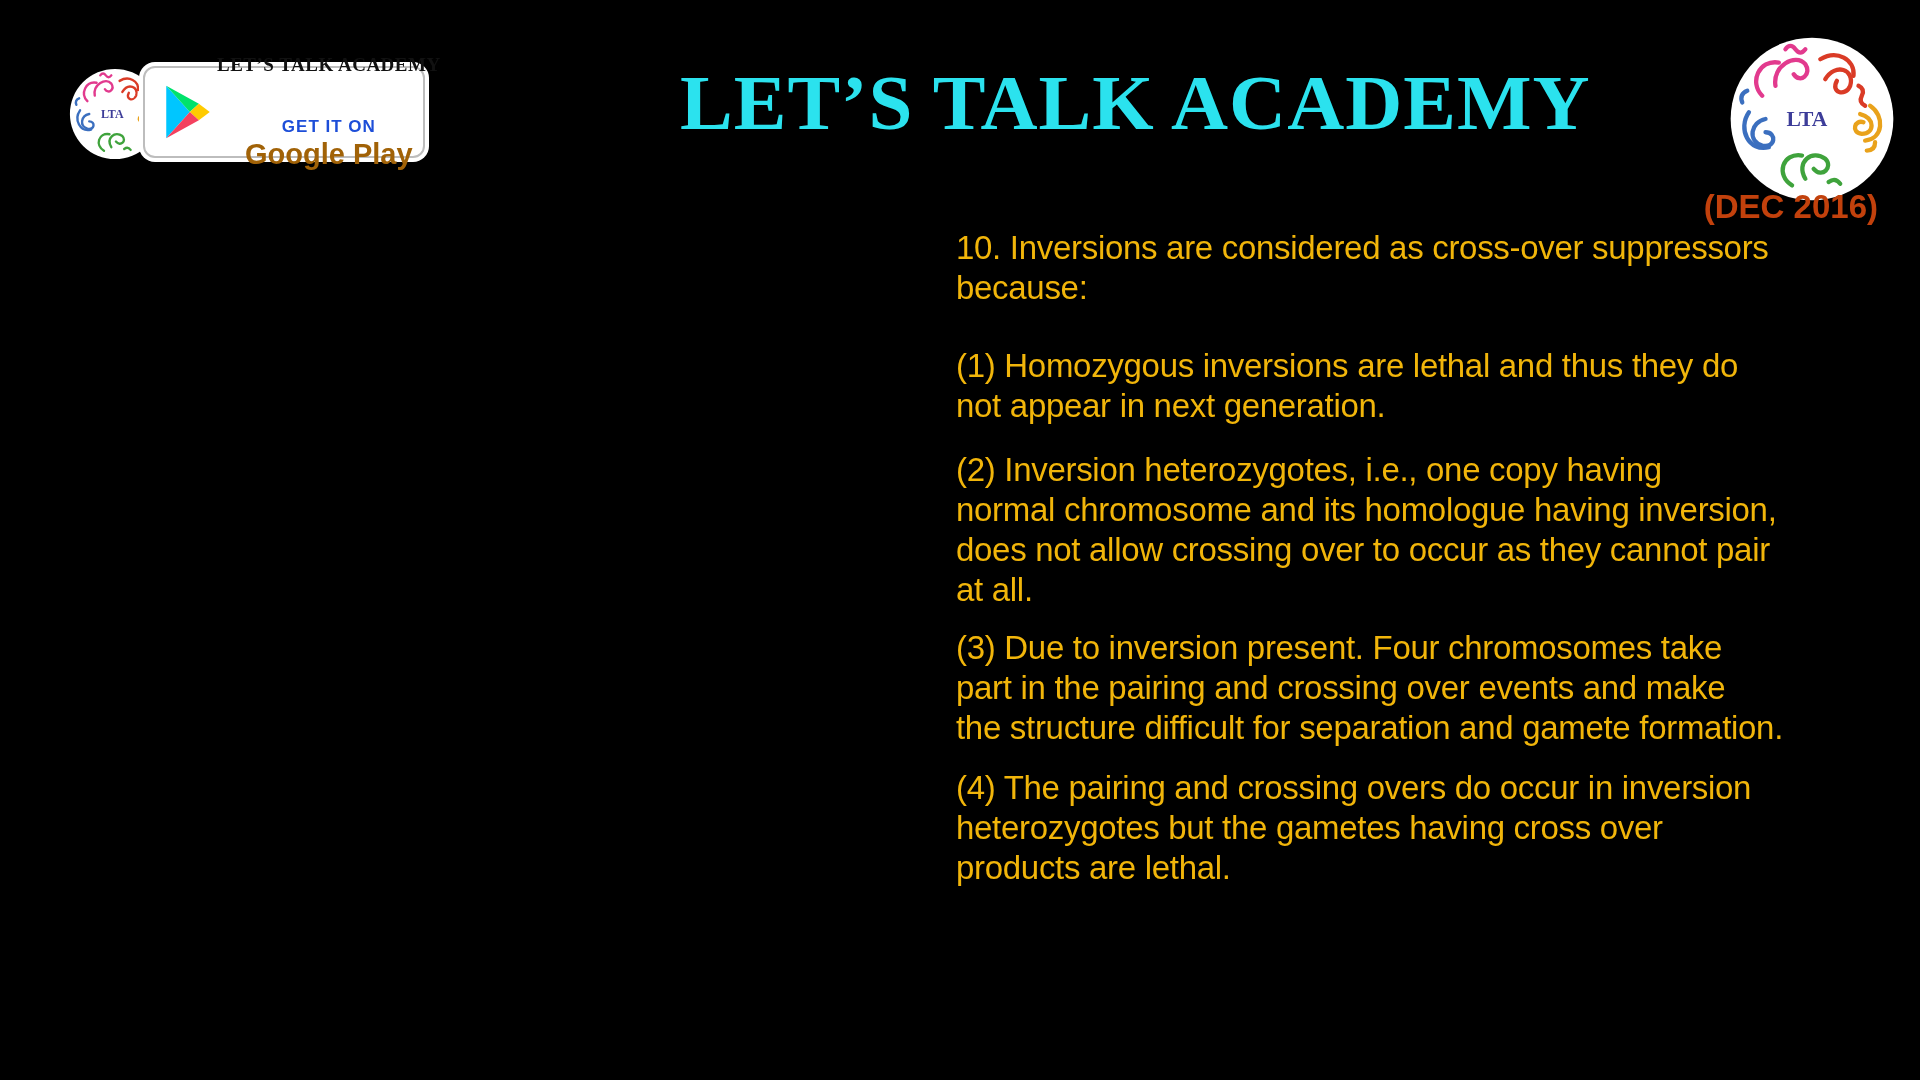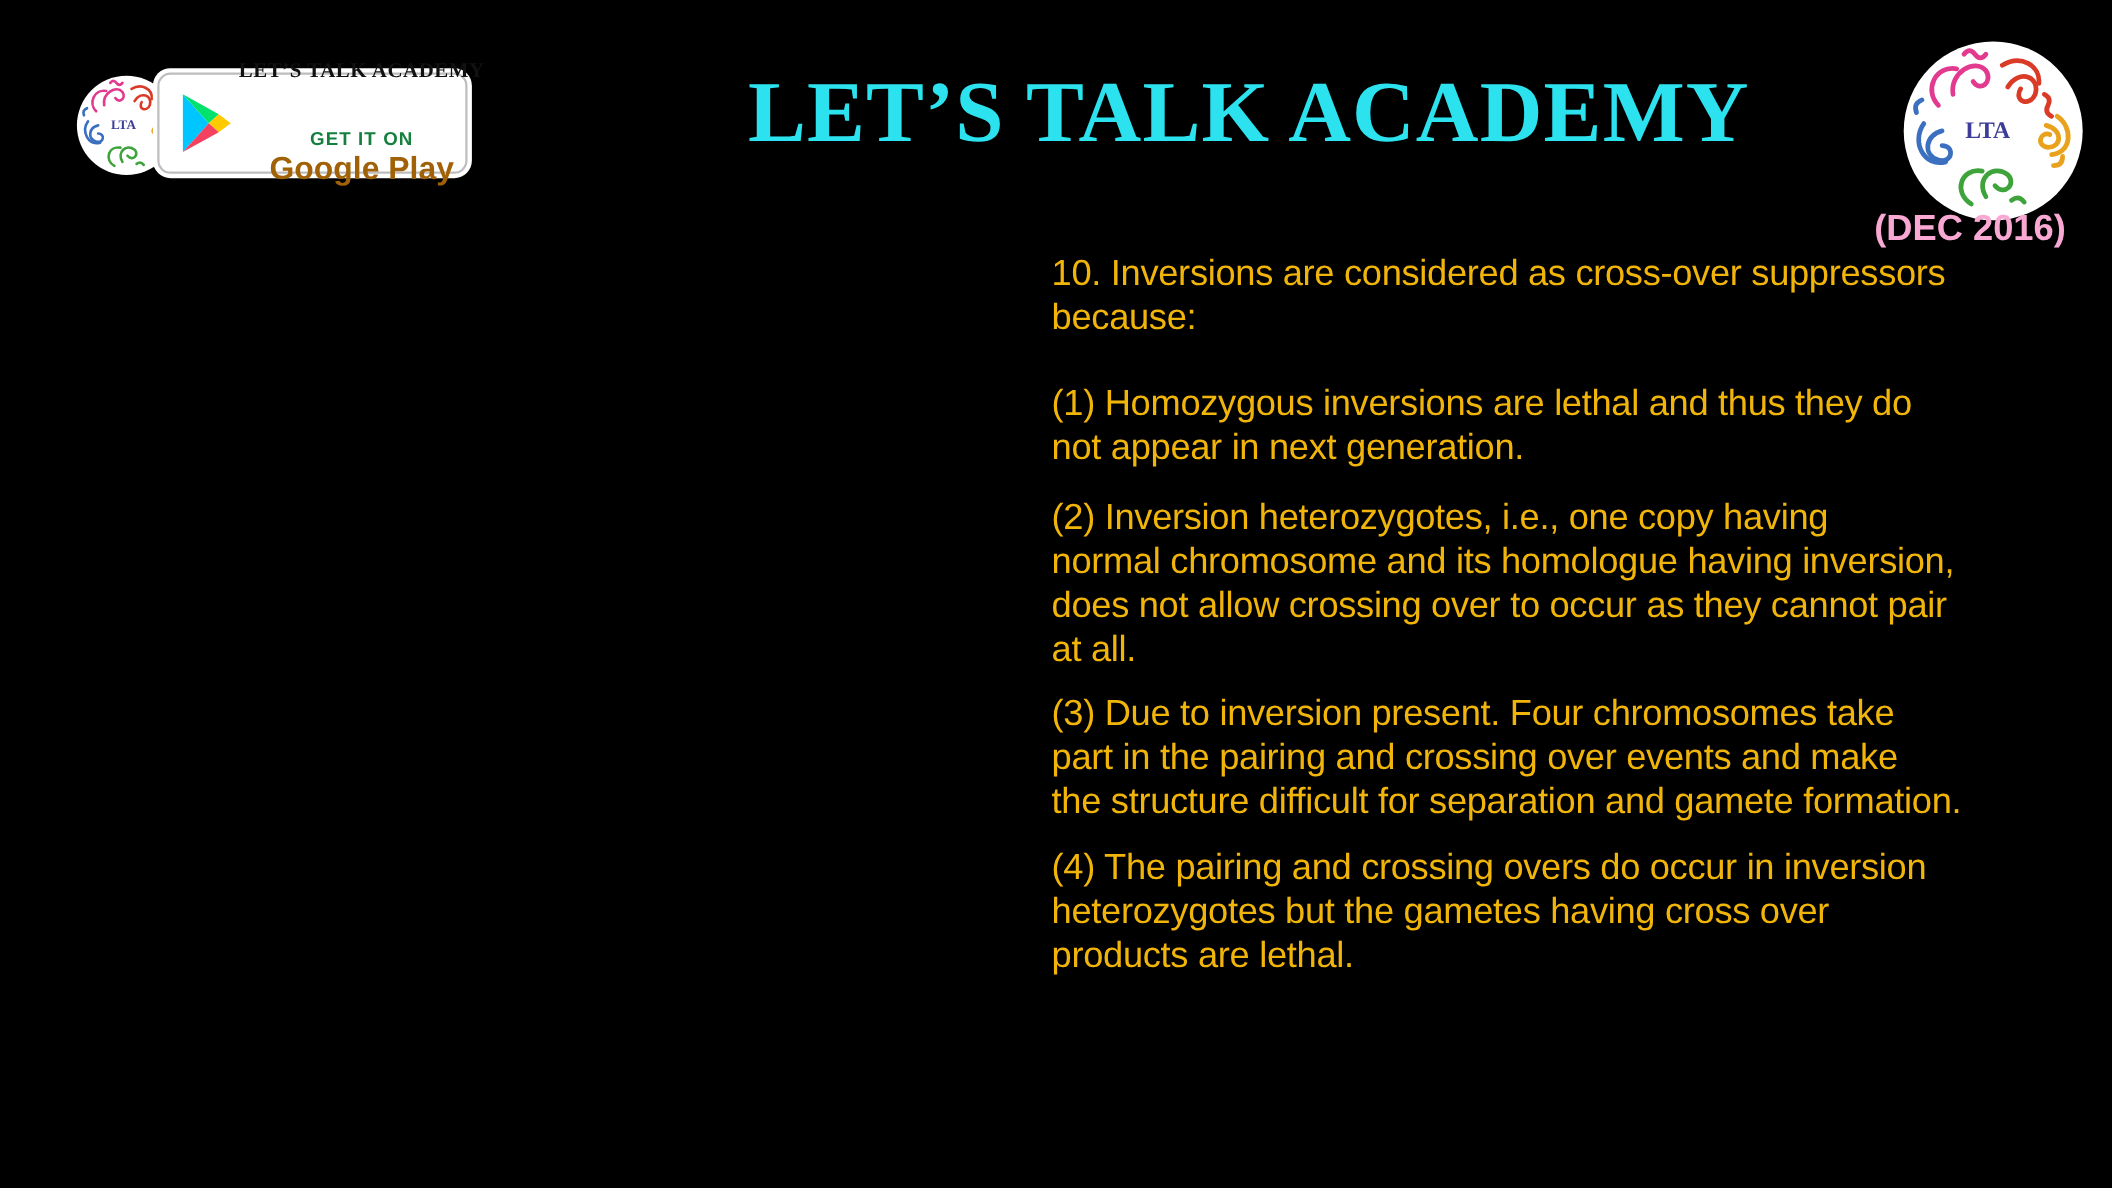--- a/index.html
+++ b/index.html
@@ -48,21 +48,21 @@
     font-weight: bold;
     font-size: 19px;
     letter-spacing: 0.5px;
     color: #111111;
     white-space: nowrap;
   }
   .badge-get-it-on {
     font-weight: bold;
     font-size: 17px;
     letter-spacing: 1px;
-    color: #15803d;
+    color: #1d4ed8;
     margin-top: 40px;
   }
   .badge-store-name {
     font-weight: bold;
     font-size: 29px;
     color: #a16207;
     white-space: nowrap;
   }
 
   .lta-logo-left {
@@ -76,21 +76,21 @@
     width: 166px; height: 166px;
   }
 
   
   .date-tag {
     position: absolute;
     top: 188px;
     right: 42px;
     font-size: 33px;
     font-weight: bold;
-    color: #f9a8d4;
+    color: #c2410c;
     white-space: nowrap;
   }
 
   .question-block {
     position: absolute;
     left: 956px; top: 228px;
     width: 1000px;
     color: #F1B50A;
     font-size: 33px;
     line-height: 40px;

